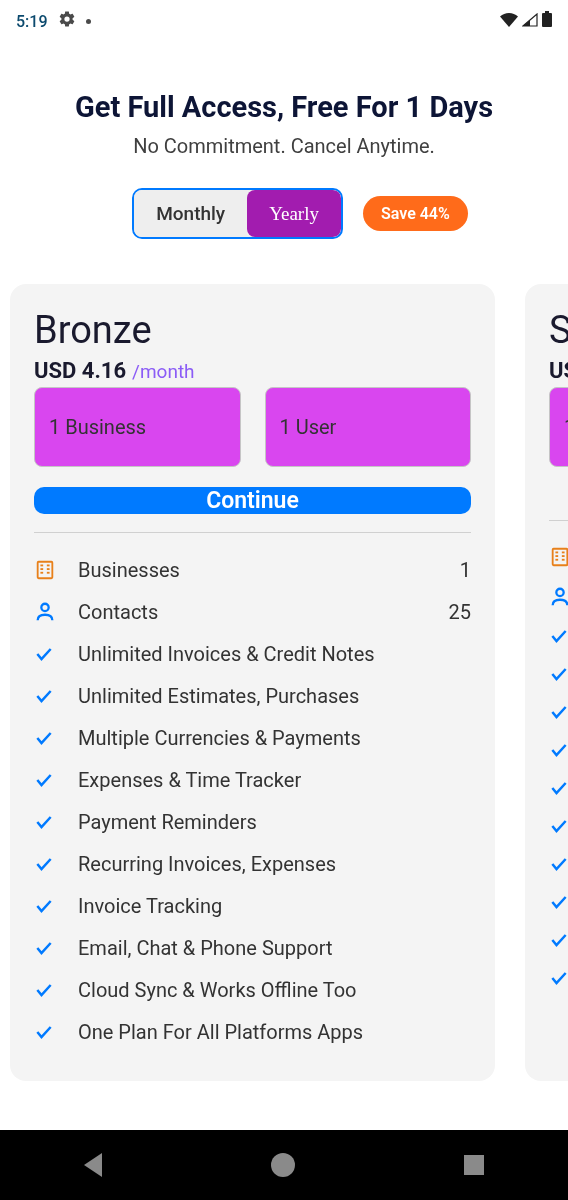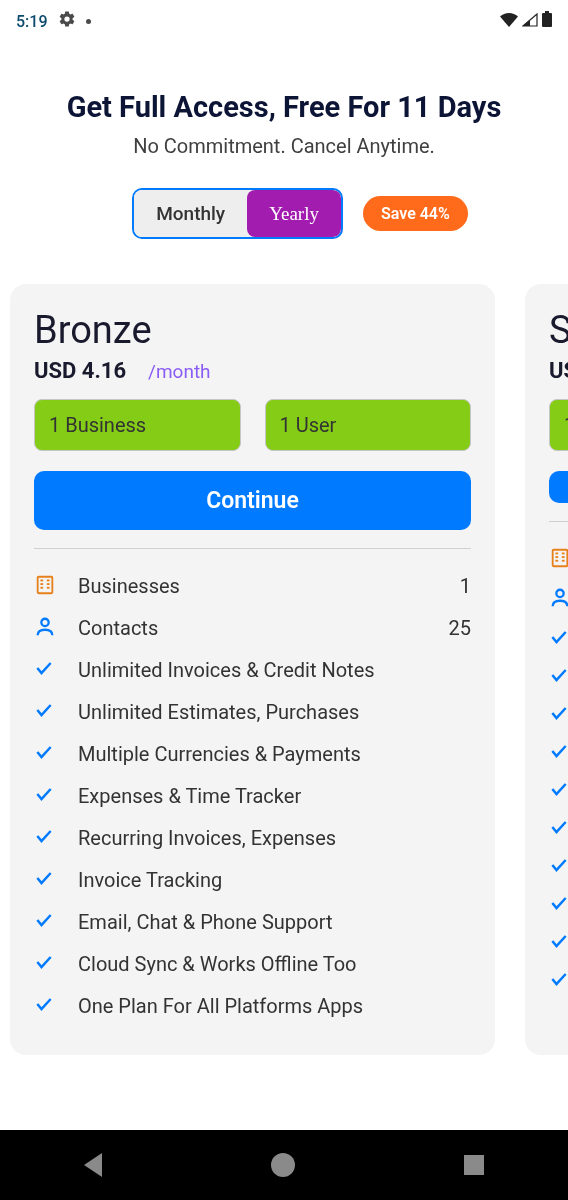--- a/index.html
+++ b/index.html
@@ -115,67 +115,66 @@
     }
     .plan-name {
       font-size: 38px;
       font-weight: 400;
       color: #1a1a2e;
       margin-bottom: 6px;
     }
     .plan-price-row {
       display: flex;
       align-items: baseline;
-      gap: 22px;
-      margin-bottom: 16px;
+      gap: 6px;
+      margin-bottom: 4px;
     }
     .plan-price {
       font-size: 22px;
       font-weight: 700;
       color: #1a1a2e;
     }
     .plan-period {
       font-size: 19px;
       color: #8b5cf6;
     }
     .selectors-row {
       display: flex;
       gap: 24px;
       margin-bottom: 20px;
     }
     .selector {
       flex: 1;
-      padding: 13px 14px;
+      padding: 27px 14px;
       border: 1px solid #c5c5c5;
       border-radius: 8px;
       font-size: 20px;
       color: #333;
-      background: #84cc16;
+      background: #d946ef;
       cursor: pointer;
     }
     .continue-btn {
       width: 100%;
       background: #007AFF;
       color: white;
       border: none;
       border-radius: 10px;
-      padding: 16px;
       font-size: 23px;
       font-weight: 600;
       cursor: pointer;
       margin-bottom: 18px;
     }
     .divider {
       border: none;
       border-top: 1px solid #d0d0d0;
       margin-bottom: 16px;
     }
     .feature-row {
       display: flex;
-      align-items: flex-start;
+      align-items: center;
       padding: 9px 0;
       font-size: 20px;
       color: #333;
     }
     .feature-icon-col {
       width: 40px;
       display: flex;
       align-items: center;
     }
     .feature-label {
@@ -260,21 +259,21 @@
     <span>
       <svg width="10" height="16" viewBox="0 0 10 16">
           <rect x="0" y="2" width="10" height="14" fill="#222" rx="1"></rect>
           <rect x="3" y="0" width="4" height="2" fill="#222"></rect>
         </svg>
     </span>
   </div>
 </div>
 
 <div class="header">
-  <h1 class="title">Get Full Access, Free For 11 Days</h1>
+  <h1 class="title">Get Full Access, Free For 1 Days</h1>
   <p class="subtitle">No Commitment. Cancel Anytime.</p>
 </div>
 
 <div class="toggle-row">
   <div class="toggle-group">
     <button class="toggle-btn inactive">Monthly</button>
     <button class="toggle-btn active">Yearly</button>
   </div>
   <span class="save-badge">Save 44%</span>
 </div>
@@ -349,20 +348,28 @@
           </svg>
         </span>
       <span class="feature-label">Expenses &amp; Time Tracker</span>
     </div>
     <div class="feature-row">
       <span class="feature-icon-col check-icon">
           <svg viewBox="0 0 24 24">
             <polyline points="4,12 9,18 20,6"></polyline>
           </svg>
         </span>
+      <span class="feature-label">Payment Reminders</span>
+    </div>
+    <div class="feature-row">
+      <span class="feature-icon-col check-icon">
+          <svg viewBox="0 0 24 24">
+            <polyline points="4,12 9,18 20,6"></polyline>
+          </svg>
+        </span>
       <span class="feature-label">Recurring Invoices, Expenses</span>
     </div>
     <div class="feature-row">
       <span class="feature-icon-col check-icon">
           <svg viewBox="0 0 24 24">
             <polyline points="4,12 9,18 20,6"></polyline>
           </svg>
         </span>
       <span class="feature-label">Invoice Tracking</span>
     </div>

